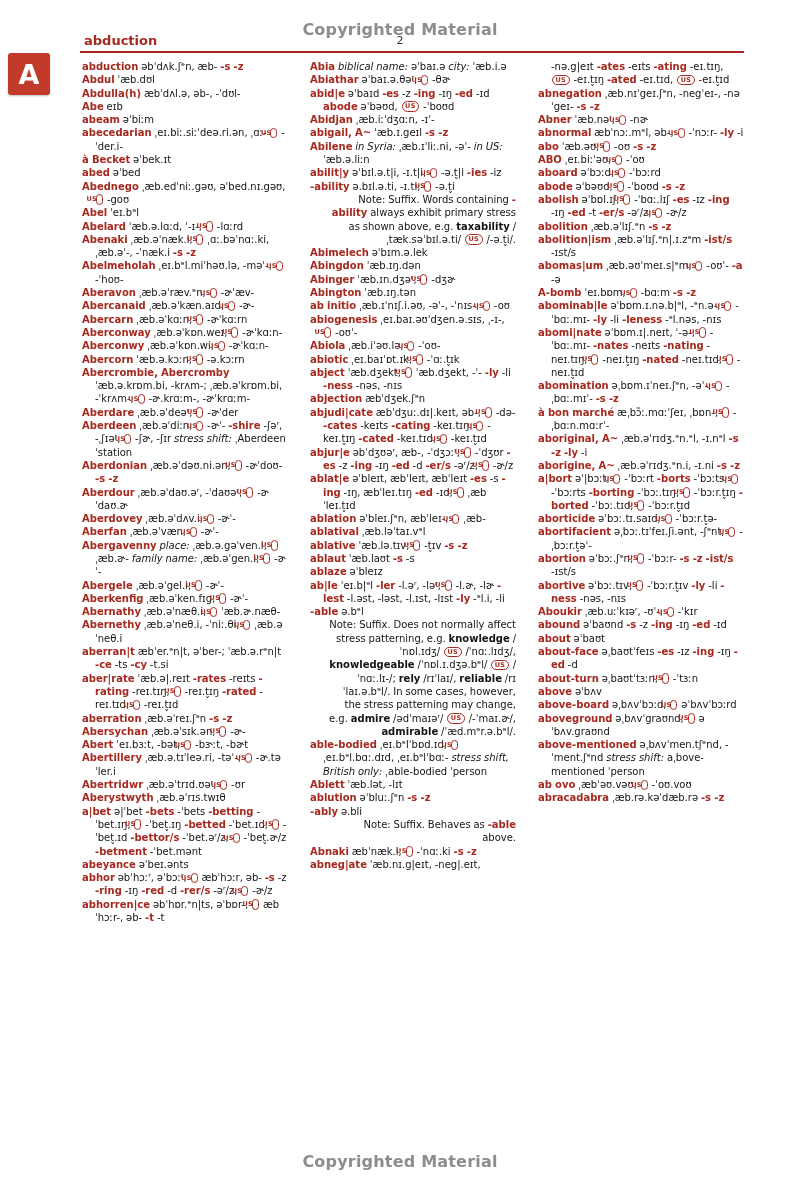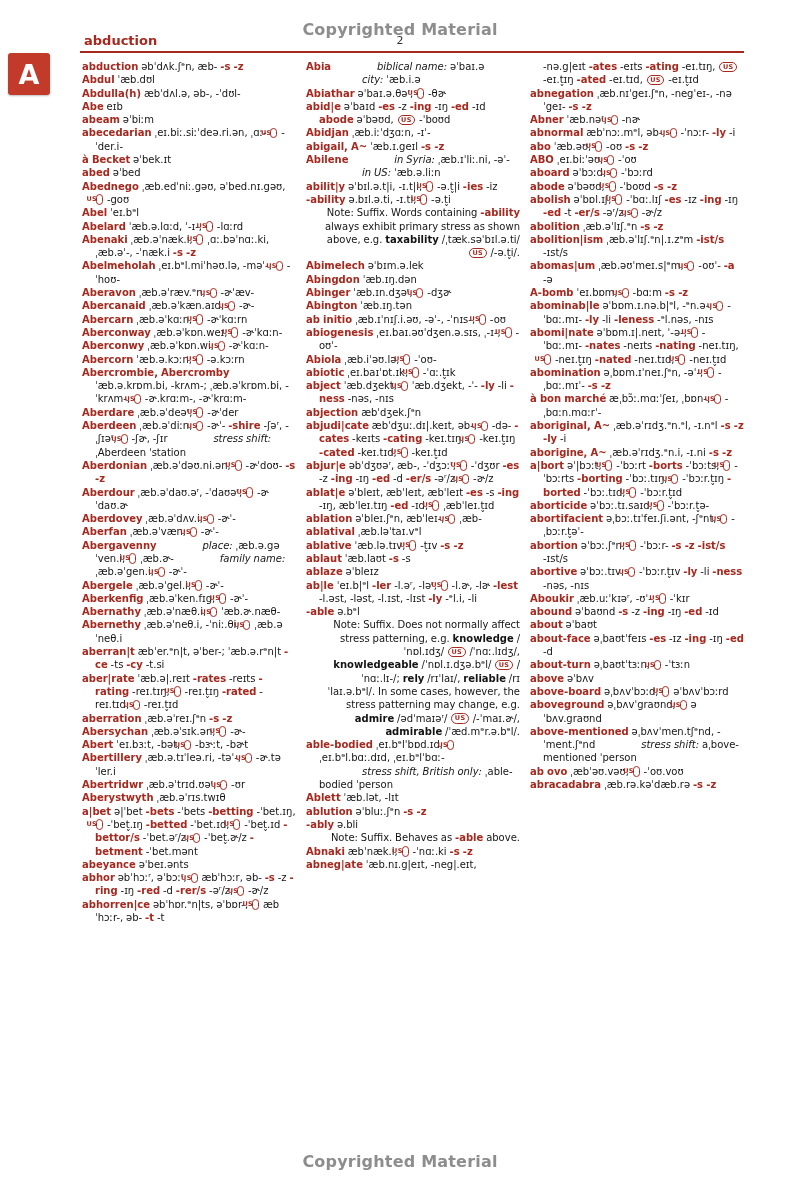--- a/index.html
+++ b/index.html
@@ -23,31 +23,31 @@
     color:#a5291f;font-weight:bold;font-size:13px;
   }
   .rule{position:absolute;top:51px;left:80px;width:664px;height:2px;background:#a5291f;}
   .tab{
     position:absolute;left:8px;top:53px;width:42px;height:42px;background:#c23b2a;
     color:#fff;font-weight:bold;font-size:27px;display:flex;align-items:center;
     justify-content:center;border-radius:3px;box-shadow:0 1px 2px rgba(0,0,0,.25);
   }
   .columns{
     position:absolute;top:60px;left:82px;width:662px;height:1086px;
-    display:flex;gap:10px;overflow:hidden;
+    display:flex;gap:22px;overflow:hidden;
   }
   .col{width:214px;overflow:hidden;}
   .entry{font-size:10px;line-height:13.3px;color:#141414;word-spacing:-0.3px;}
   .e{padding-left:13px;text-indent:-13px;}
   .c{padding-left:13px;}
   .n{padding-left:14px;margin-left:4px;text-align:right;}
   .hw{color:#a5291f;font-weight:bold;}
   .r{color:#a5291f;font-weight:bold;}
   .p{color:#141414;}
-  .i{font-style:italic;color:#141414;padding-left:43px;}
+  .i{font-style:italic;color:#141414;}
   .b{font-weight:bold;color:#141414;}
   .us{
     display:inline-block;font-size:6.5px;line-height:8.5px;color:#a5291f;
     border:1px solid #a5291f;border-radius:7px;padding:0 2.5px;
     vertical-align:1.5px;margin:0 1px;font-weight:bold;letter-spacing:.3px;
   }
 </style>
 </head>
 <body>
 

